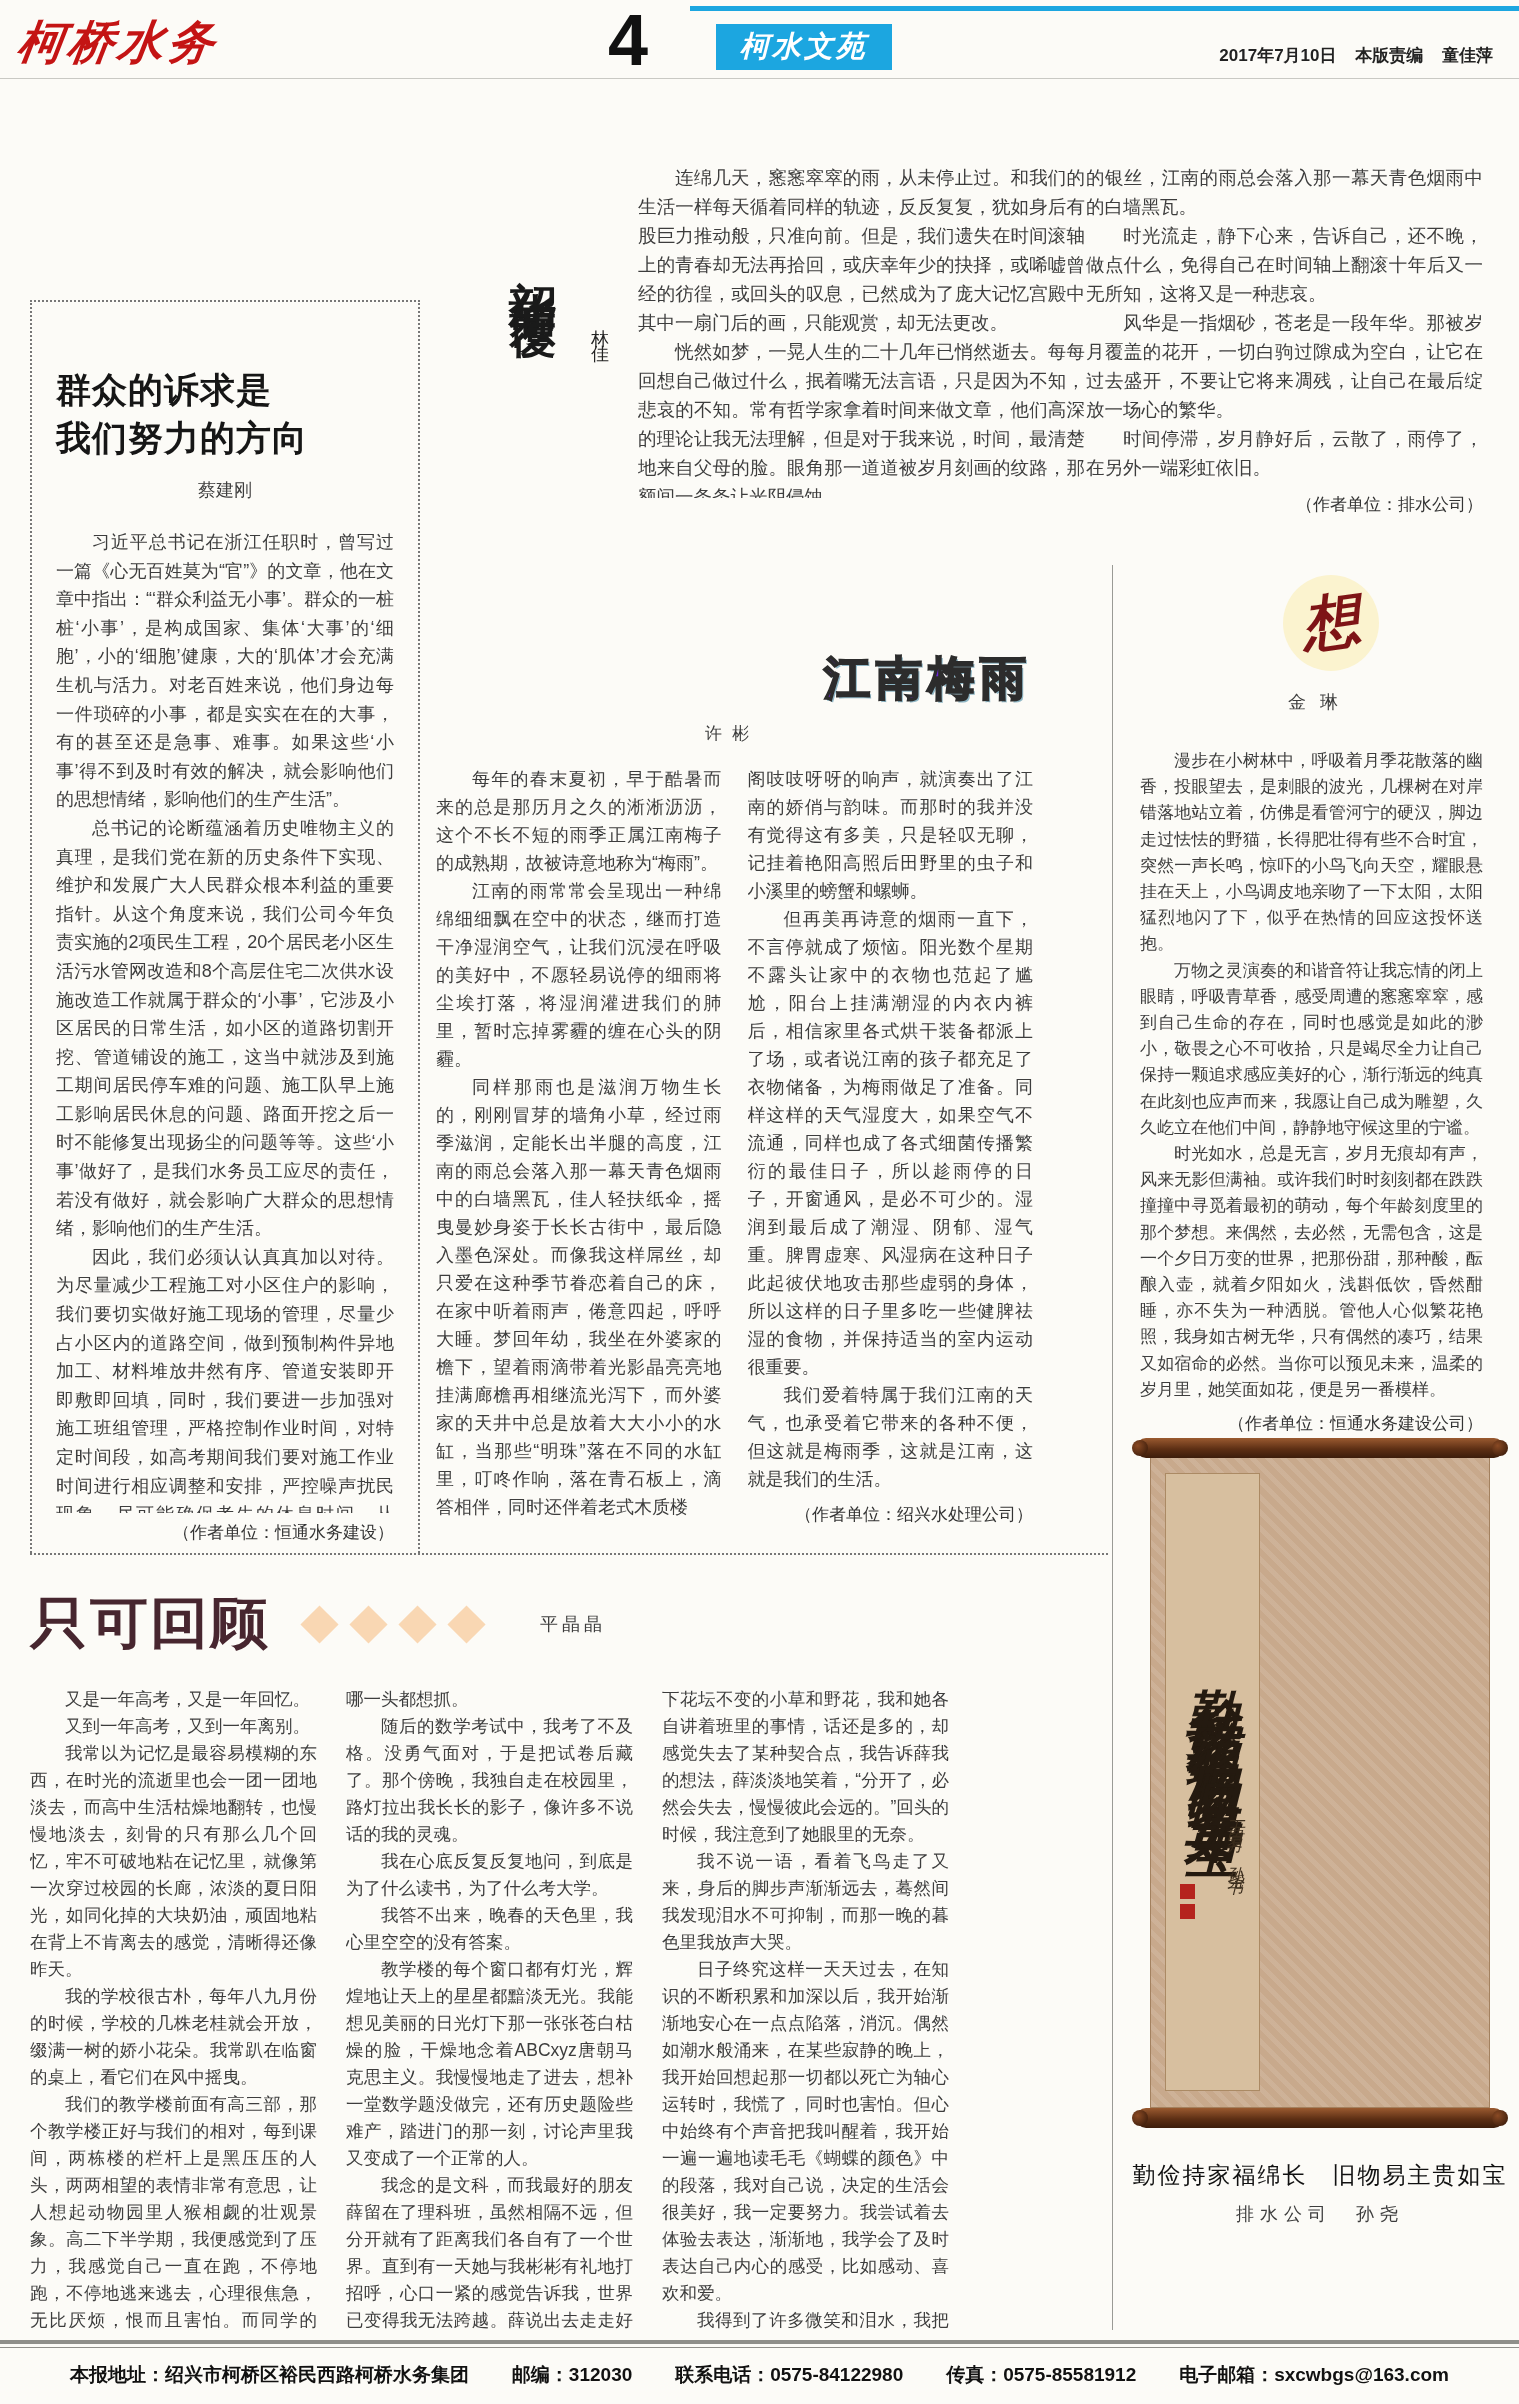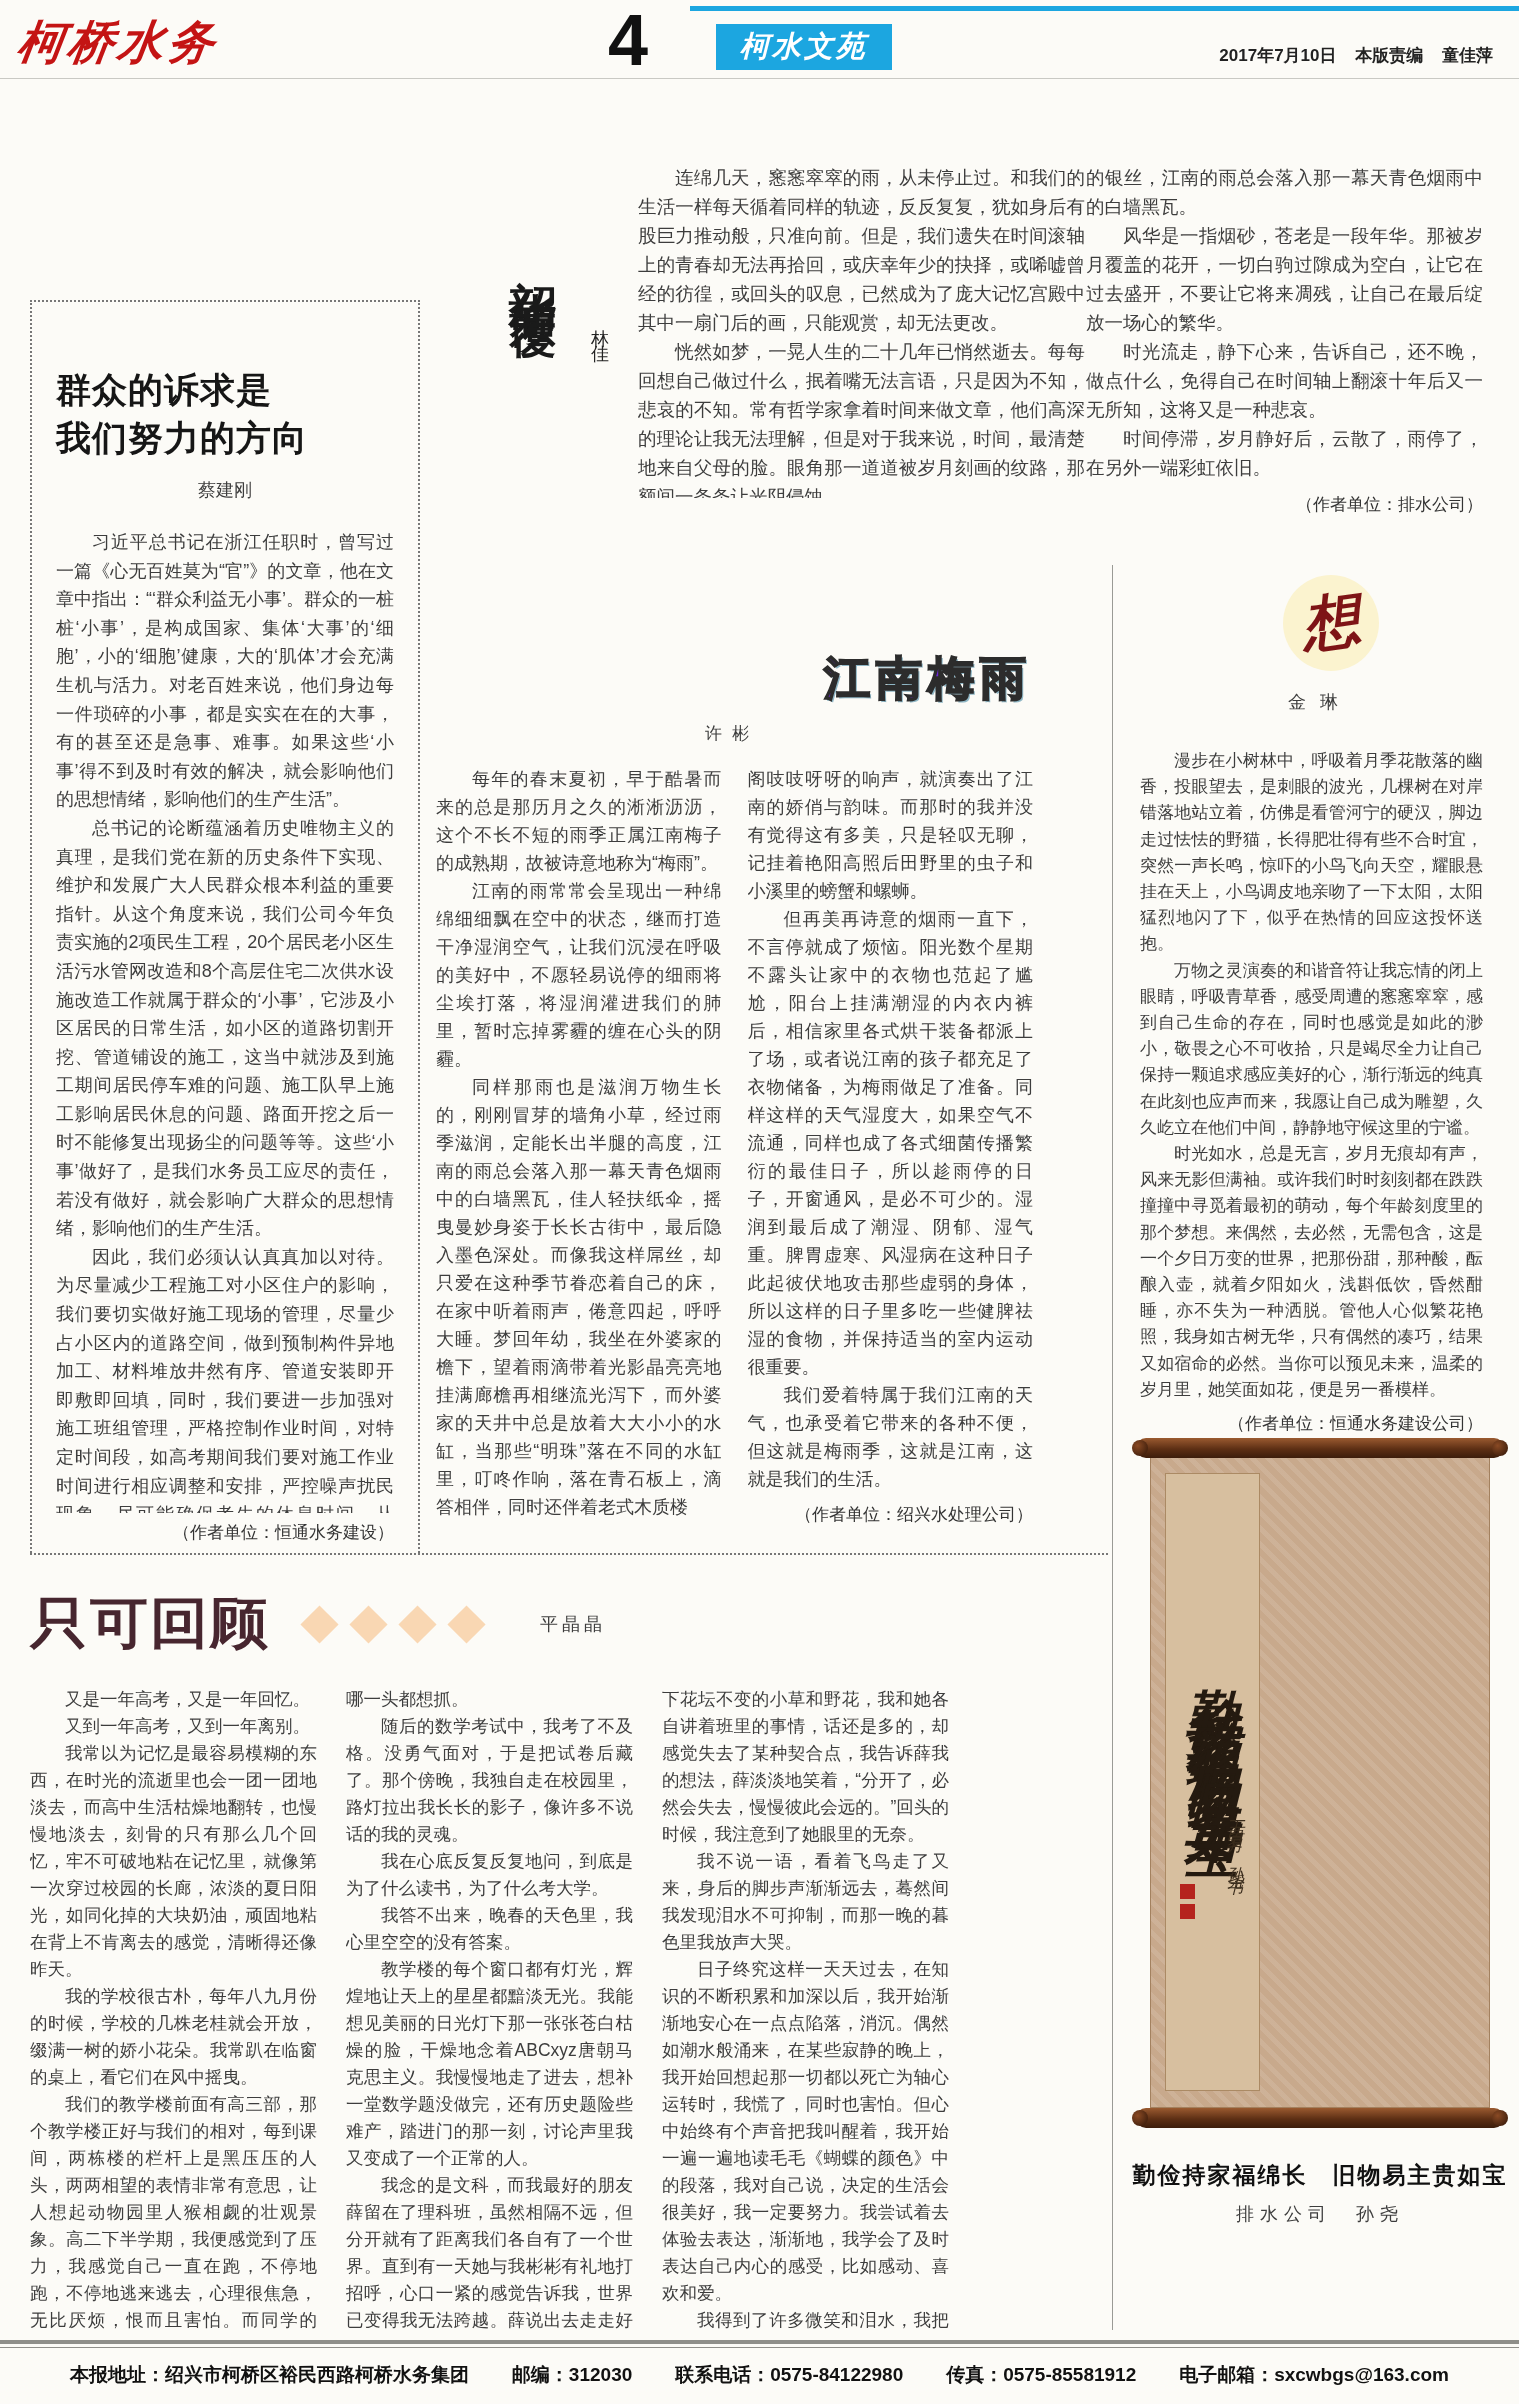--- a/index.html
+++ b/index.html
@@ -81,21 +81,21 @@
         repeating-linear-gradient(45deg,rgba(255,255,255,.10) 0 5px,rgba(0,0,0,0) 5px 11px),#c8a98c;
         border:1px solid #a3815f;box-sizing:border-box;padding:16px 14px;}
   .scroll-inner{height:100%;background:#d7bf9f;border:1px solid #ab8a64;box-sizing:border-box;
         writing-mode:vertical-rl;padding:20px 14px;display:flex;justify-content:center;gap:6px;}
   .scroll-inner .big{font-family:"DejaVu Serif",serif;font-style:italic;font-weight:bold;
         font-size:52px;color:#241a10;letter-spacing:10px;line-height:1.25;}
   .scroll-inner .small{font-family:"DejaVu Serif",serif;font-style:italic;font-size:16px;
         color:#3a2c1c;letter-spacing:6px;margin-top:10px;}
   .seals{writing-mode:horizontal-tb;align-self:flex-end;display:flex;flex-direction:column;gap:5px;margin:6px 4px 0 0;}
   .seals i{width:15px;height:15px;background:#b5231d;display:block;}
-  .scroll-caption{left:1132px;top:2160px;width:376px;text-align:center;font-size:23px;font-weight:700;
+  .scroll-caption{left:1132px;top:2160px;width:376px;text-align:center;font-size:23px;font-weight:400;
         color:#111;letter-spacing:2px;}
   .scroll-credit{left:1132px;top:2202px;width:376px;text-align:center;font-family:"Liberation Serif",serif;
         font-size:18px;letter-spacing:6px;}
 
   
   .footrule1{left:0;top:2340px;width:1519px;height:4px;background:#8f8f8a;}
   .footrule2{left:0;top:2347px;width:1519px;height:1px;background:#8f8f8a;}
   .footer{left:0;top:2362px;width:1519px;display:flex;justify-content:space-between;
           padding:0 70px;box-sizing:border-box;font-size:19px;font-weight:bold;color:#111;}
 </style>
@@ -131,22 +131,22 @@
 
   <div class="abs vtitle sh-title">韶华倾覆</div>
   <div class="abs sh-author">林佳</div>
   <div class="abs body-text clip sh-colA">
       <p>连绵几天，窸窸窣窣的雨，从未停止过。和我们的生活一样每天循着同样的轨迹，反反复复，犹如身后有股巨力推动般，只准向前。但是，我们遗失在时间滚轴上的青春却无法再拾回，或庆幸年少的抉择，或唏嘘曾经的彷徨，或回头的叹息，已然成为了庞大记忆宫殿中其中一扇门后的画，只能观赏，却无法更改。</p>
       <p>恍然如梦，一晃人生的二十几年已悄然逝去。每每回想自己做过什么，抿着嘴无法言语，只是因为不知，悲哀的不知。常有哲学家拿着时间来做文章，他们高深的理论让我无法理解，但是对于我来说，时间，最清楚地来自父母的脸。眼角那一道道被岁月刻画的纹路，那额间一条条让光阴侵蚀</p>
     </div>
   <div class="abs sh-colB">
     <div class="body-text">
         <p style="text-indent: 0px;">的银丝，江南的雨总会落入那一幕天青色烟雨中的白墙黑瓦。</p>
+        <p>时光流走，静下心来，告诉自己，还不晚，做点什么，免得自己在时间轴上翻滚十年后又一无所知，这将又是一种悲哀。</p>
         <p>风华是一指烟砂，苍老是一段年华。那被岁月覆盖的花开，一切白驹过隙成为空白，让它在过去盛开，不要让它将来凋残，让自己在最后绽放一场心的繁华。</p>
-        <p>时光流走，静下心来，告诉自己，还不晚，做点什么，免得自己在时间轴上翻滚十年后又一无所知，这将又是一种悲哀。</p>
         <p>时间停滞，岁月静好后，云散了，雨停了，在另外一端彩虹依旧。</p>
       </div>
     <div class="byline">（作者单位：排水公司）</div>
   </div>
 
   <div class="abs my-title">江南梅雨</div>
   <div class="abs my-author">许彬</div>
   <div class="abs my-cols">
     <div class="col body-text">
         <p>每年的春末夏初，早于酷暑而来的总是那历月之久的淅淅沥沥，这个不长不短的雨季正属江南梅子的成熟期，故被诗意地称为“梅雨”。</p>

